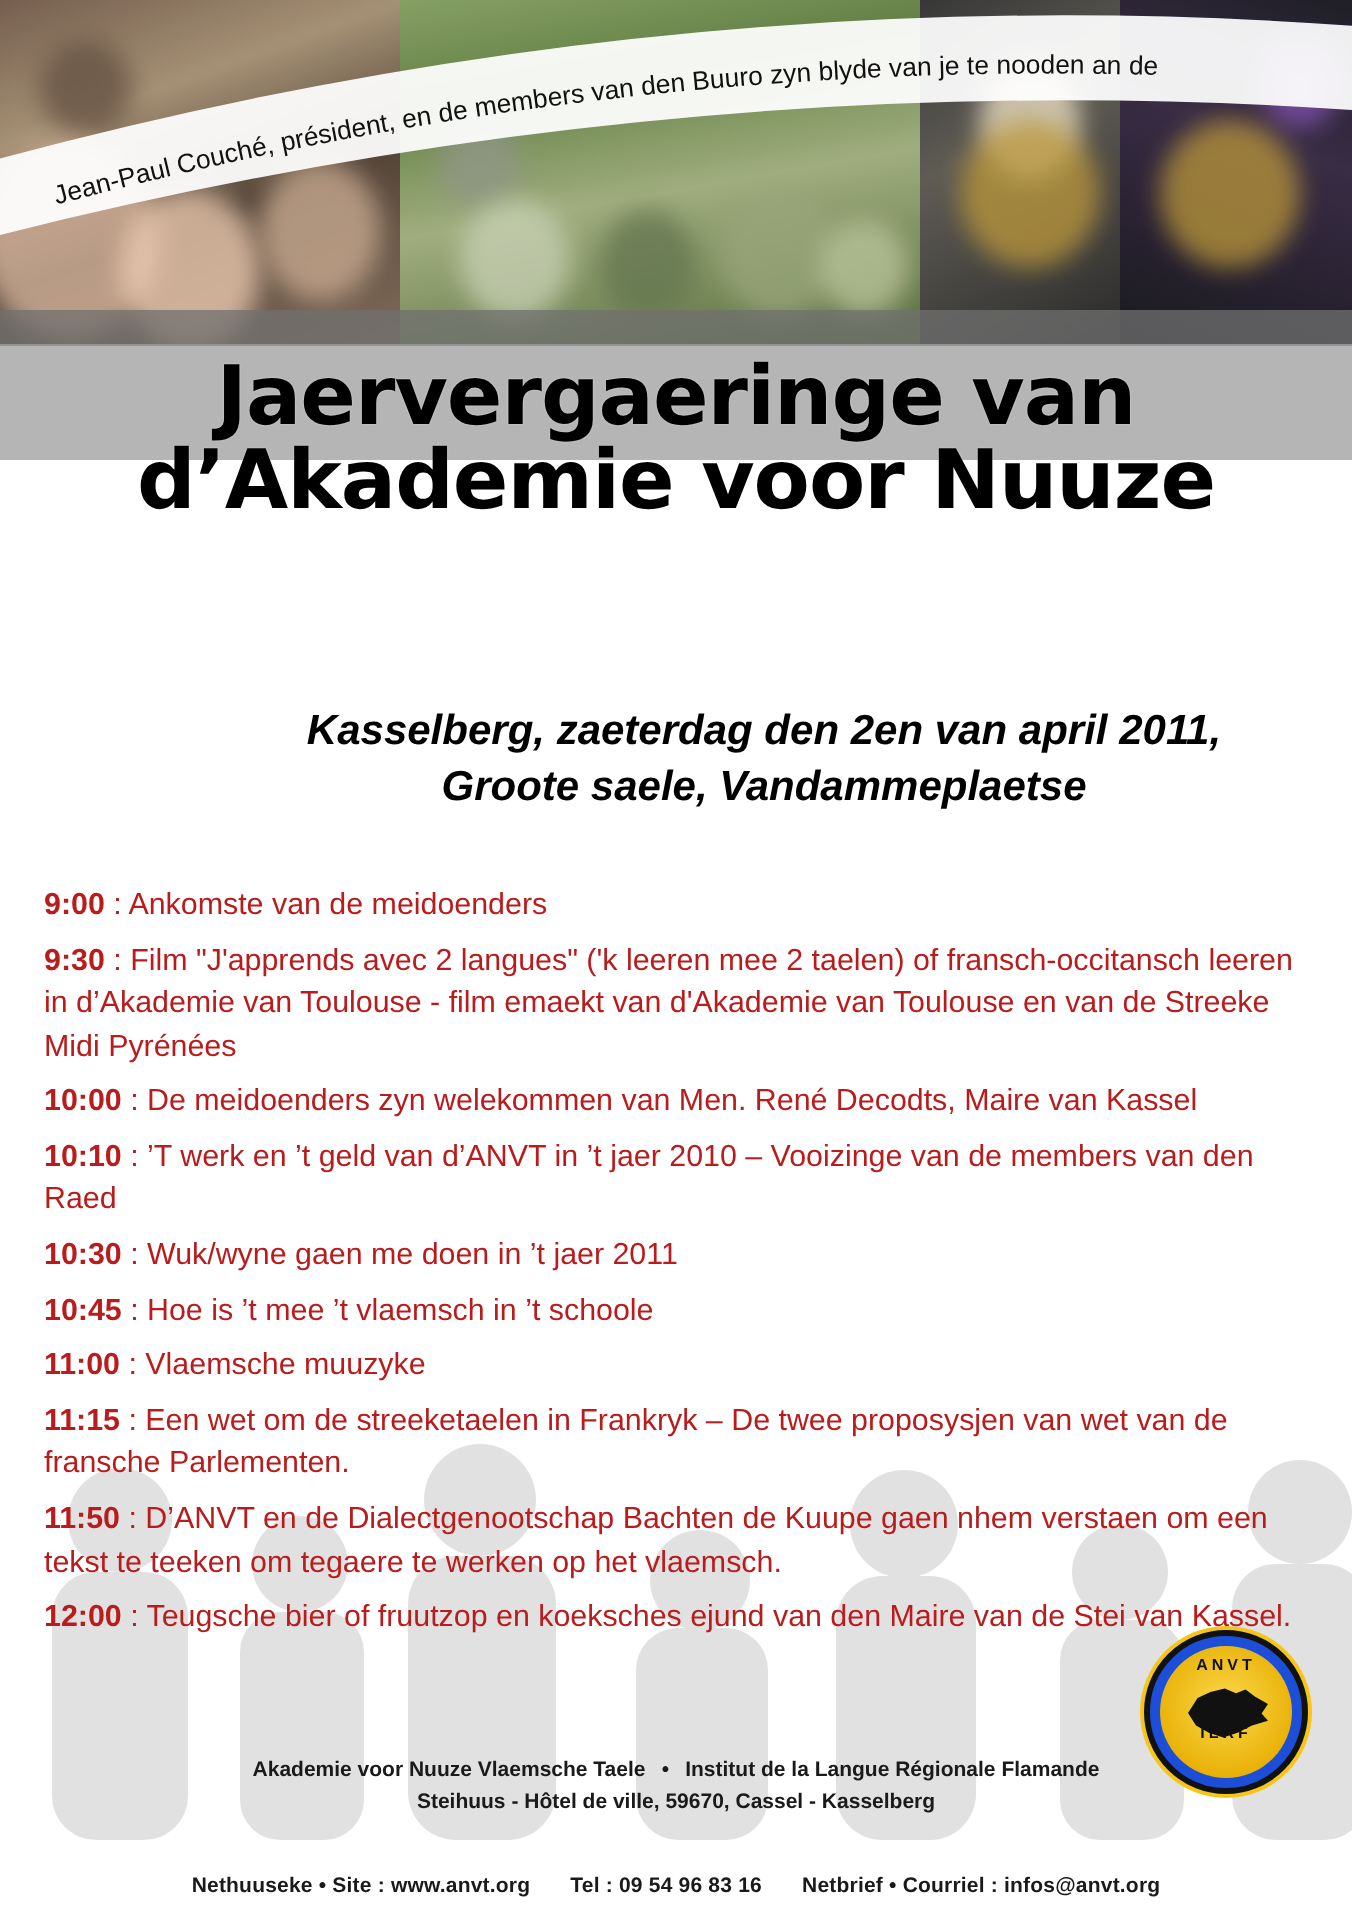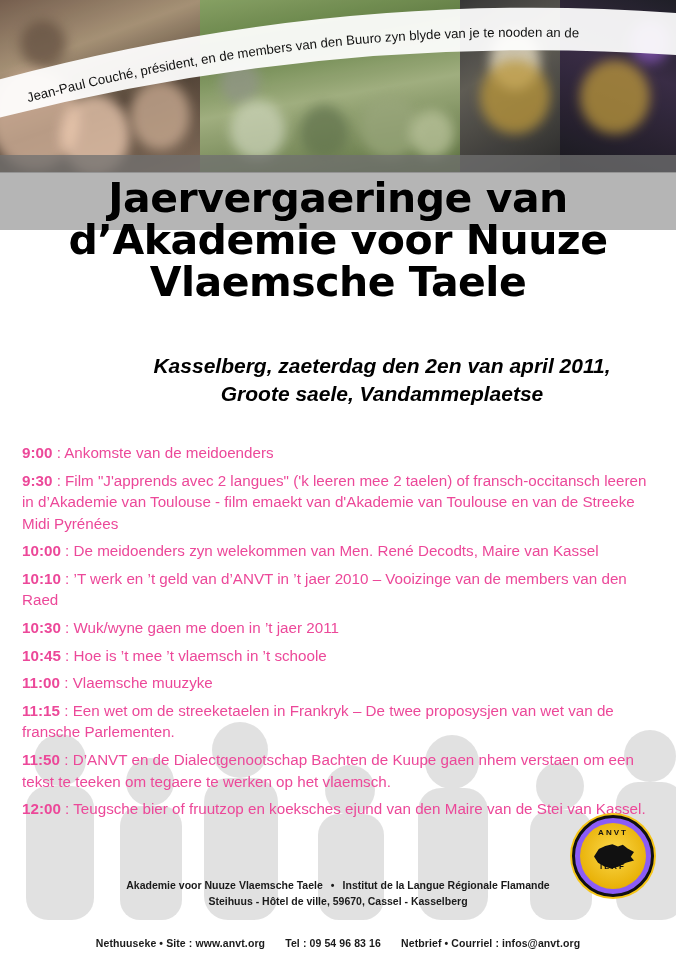--- a/index.html
+++ b/index.html
@@ -117,21 +117,21 @@
     padding-left: 44px;
   }
 
   
   .programme {
     position: absolute;
     top: 442px;
     left: 22px;
     width: 638px;
     font-size: 15.2px;
-    color: #ec4899;
+    color: #b91c1c;
     line-height: 1.42;
   }
   .item {
     margin-bottom: 6px;
   }
   .item .t { font-weight: bold; }
 
   
   .silhouettes {
     position: absolute;
@@ -144,21 +144,21 @@
   }
 
   
   .logo {
     position: absolute;
     right: 22px;
     bottom: 66px;
     width: 76px;
     height: 76px;
     border-radius: 50%;
-    background: #8b5cf6;
+    background: #1d4ed8;
     border: 3px solid #111;
     box-shadow: 0 0 0 2px #f5c518;
   }
   .logo-inner {
     position: absolute;
     inset: 5px;
     border-radius: 50%;
     background: radial-gradient(circle at 50% 45%, #fbd94b 0%, #e9b209 70%, #c8940a 100%);
     overflow: hidden;
   }
@@ -239,21 +239,20 @@
     </text>
   </svg>
 </div>
 
 <div class="grey-bar-2"></div>
 <div class="grey-bar"></div>
 
 <div class="title-block">
   <div class="title-line">Jaervergaeringe van</div>
   <div class="title-line">d’Akademie voor Nuuze</div>
-  <div class="title-line">Vlaemsche Taele</div>
 </div>
 
 <div class="subtitle">
   <div>Kasselberg, zaeterdag den 2en van april 2011,</div>
   <div>Groote saele, Vandammeplaetse</div>
 </div>
 
 <svg class="silhouettes" viewBox="0 0 676 230" xmlns="http://www.w3.org/2000/svg">
   <g fill="#4a4a4a">
     <circle cx="60" cy="70" r="26"></circle>

